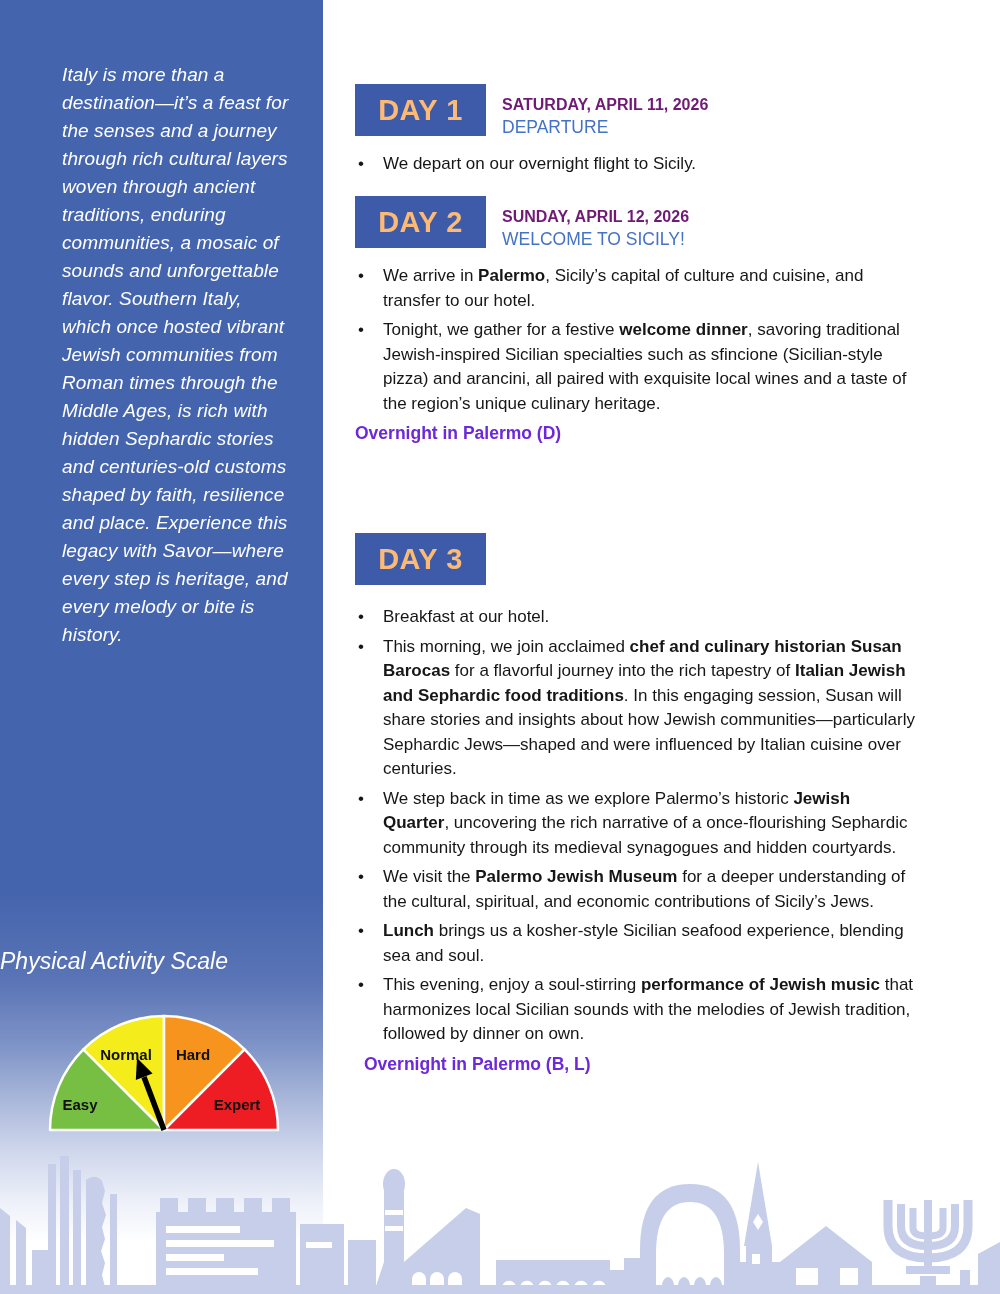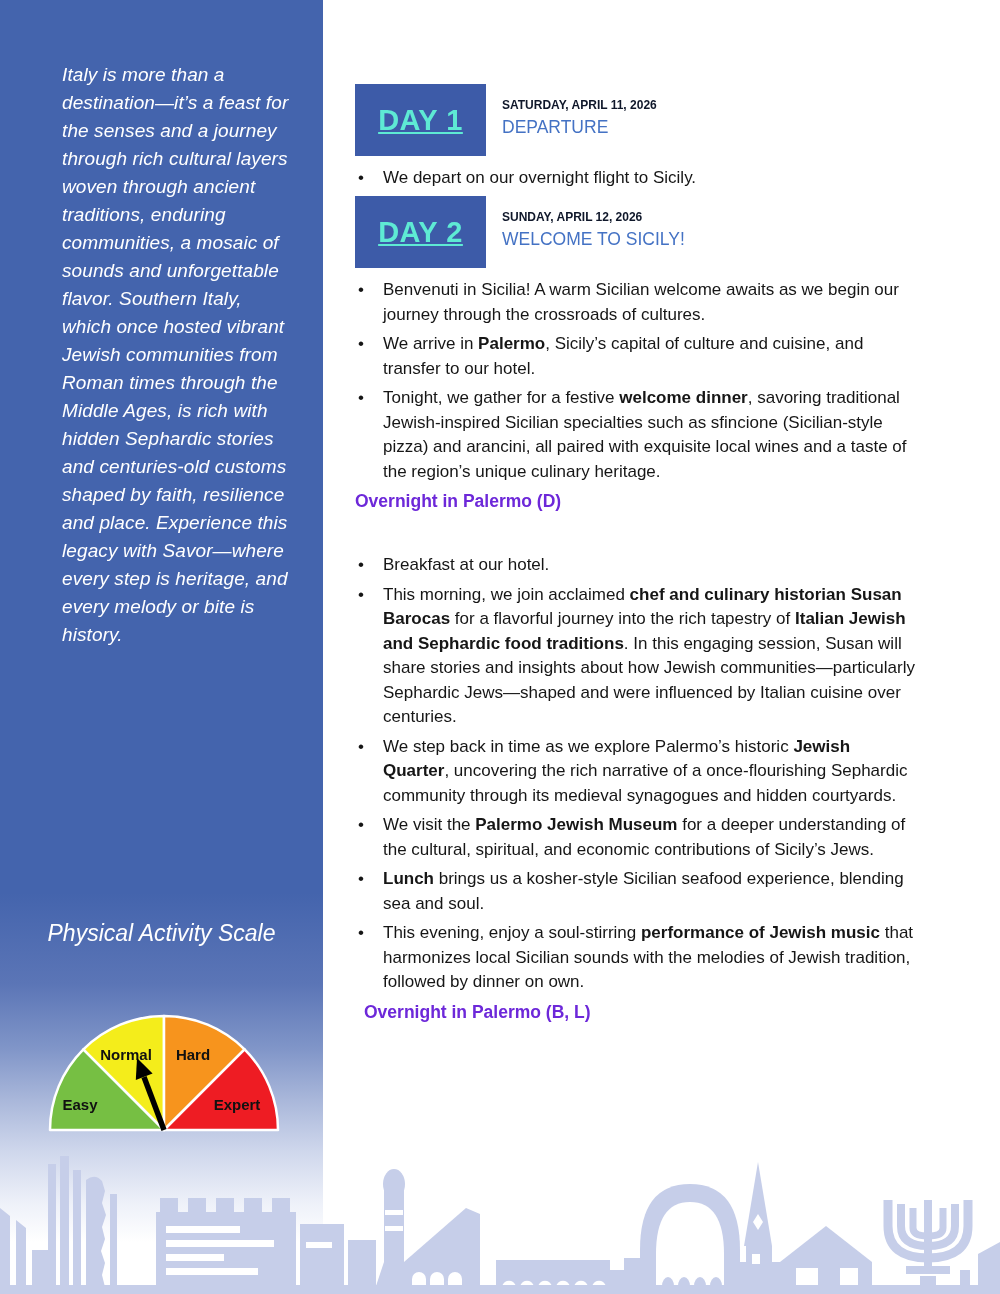--- a/index.html
+++ b/index.html
@@ -5,34 +5,34 @@
   html,body{margin:0;padding:0;background:#fff;}
   .page{position:relative;width:1000px;height:1294px;overflow:hidden;background:#fff;
         font-family:"Liberation Sans","DejaVu Sans",sans-serif;}
 
   
   .sidebar{position:absolute;left:0;top:0;width:323px;height:1294px;
     background:linear-gradient(180deg,#4464ad 0%,#4464ad 69%,#5b75b6 76%,#8095c8 81%,
                #a9b7da 85%,#cfd7ec 89%,#eef1f9 93%,#ffffff 96%);}
   .quote{margin:4px;padding:57px 26px 0 58px;color:#fff;font-style:italic;
          font-size:19px;line-height:28px;letter-spacing:.1px;}
-  .pas-title{position:absolute;left:0;top:920px;width:100%;margin:0;text-align:center;
+  .pas-title{position:absolute;left:0;top:948px;width:100%;margin:0;text-align:left;
              color:#fff;font-style:italic;font-weight:normal;font-size:23px;}
   .gauge{position:absolute;left:46px;top:1014px;}
   .gauge text{font-family:"Liberation Sans",sans-serif;font-size:15px;font-weight:bold;fill:#111;}
 
   
   .content{position:absolute;left:355px;top:0;width:584px;color:#161616;}
   .day{position:absolute;left:0;width:584px;}
   .day-head{display:flex;align-items:flex-start;}
-  .day-badge{width:131px;height:72px;background:#3d5ba8;color:#5eead4;flex:0 0 131px;
+  .day-badge{width:131px;height:52px;background:#3d5ba8;color:#fdba74;flex:0 0 131px;
              display:flex;align-items:center;justify-content:center;
-             font-size:29px;font-weight:bold;letter-spacing:.5px;text-decoration:underline;}
+             font-size:29px;font-weight:bold;letter-spacing:.5px;}
   .day-meta{padding:6px 0 0 16px;display:flex;flex-direction:column;justify-content:center;min-height:52px;}
-  .day-date{font-size:12px;font-weight:bold;color:#0f172a;line-height:22px;}
+  .day-date{font-size:16px;font-weight:bold;color:#701a75;line-height:22px;}
   .day-title{font-size:17.5px;color:#4472c4;line-height:22px;}
   ul.bullets{list-style:none;margin:10px 0 0 0;padding:0;width:560px;}
   .day3 ul.bullets{margin-top:20px;}
   ul.bullets li{position:relative;padding-left:28px;margin:0 0 5px 0;
                 font-size:17px;line-height:24.5px;}
   ul.bullets li::before{content:"\2022";position:absolute;left:3px;top:0;}
   ul.bullets .b{font-weight:bold;}
   .overnight{margin:7px 0 0 0;font-size:17.5px;font-weight:bold;color:#6d28d9;}
   .overnight.late{margin-left:9px;}
 
@@ -84,29 +84,29 @@
 
     <section class="day day2" style="top:196px">
       <header class="day-head">
         <div class="day-badge">DAY 2</div>
         <div class="day-meta">
           <div class="day-date">SUNDAY, APRIL 12, 2026</div>
           <div class="day-title">WELCOME TO SICILY!</div>
         </div>
       </header>
       <ul class="bullets">
-          <li><span>Benvenuti in Sicilia! A warm Sicilian welcome awaits as we begin our journey through the crossroads of cultures.</span></li>
           <li><span>We arrive in </span><span class="b">Palermo</span><span>, Sicily’s capital of culture and cuisine, and transfer to our hotel.</span></li>
           <li><span>Tonight, we gather for a festive </span><span class="b">welcome dinner</span><span>, savoring traditional Jewish-inspired Sicilian specialties such as sfincione (Sicilian-style pizza) and arancini, all paired with exquisite local wines and a taste of the region’s unique culinary heritage.</span></li>
         </ul>
       <p class="overnight">Overnight in Palermo (D)</p>
     </section>
 
     <section class="day day3" style="top:533px">
       <header class="day-head">
+        <div class="day-badge">DAY 3</div>
       </header>
       <ul class="bullets">
           <li><span>Breakfast at our hotel.</span></li>
           <li><span>This morning, we join acclaimed </span><span class="b">chef and culinary historian Susan Barocas</span><span> for a flavorful journey into the rich tapestry of </span><span class="b">Italian Jewish and Sephardic food traditions</span><span>. In this engaging session, Susan will share stories and insights about how Jewish communities—particularly Sephardic Jews—shaped and were influenced by Italian cuisine over centuries.</span></li>
           <li><span>We step back in time as we explore Palermo’s historic </span><span class="b">Jewish Quarter</span><span>, uncovering the rich narrative of a once-flourishing Sephardic community through its medieval synagogues and hidden courtyards.</span></li>
           <li><span>We visit the </span><span class="b">Palermo Jewish Museum</span><span> for a deeper understanding of the cultural, spiritual, and economic contributions of Sicily’s Jews.</span></li>
           <li><span class="b">Lunch</span><span> brings us a kosher-style Sicilian seafood experience, blending sea and soul.</span></li>
           <li><span>This evening, enjoy a soul-stirring </span><span class="b">performance of Jewish music</span><span> that harmonizes local Sicilian sounds with the melodies of Jewish tradition, followed by dinner on own.</span></li>
         </ul>
       <p class="overnight late">Overnight in Palermo (B, L)</p>

